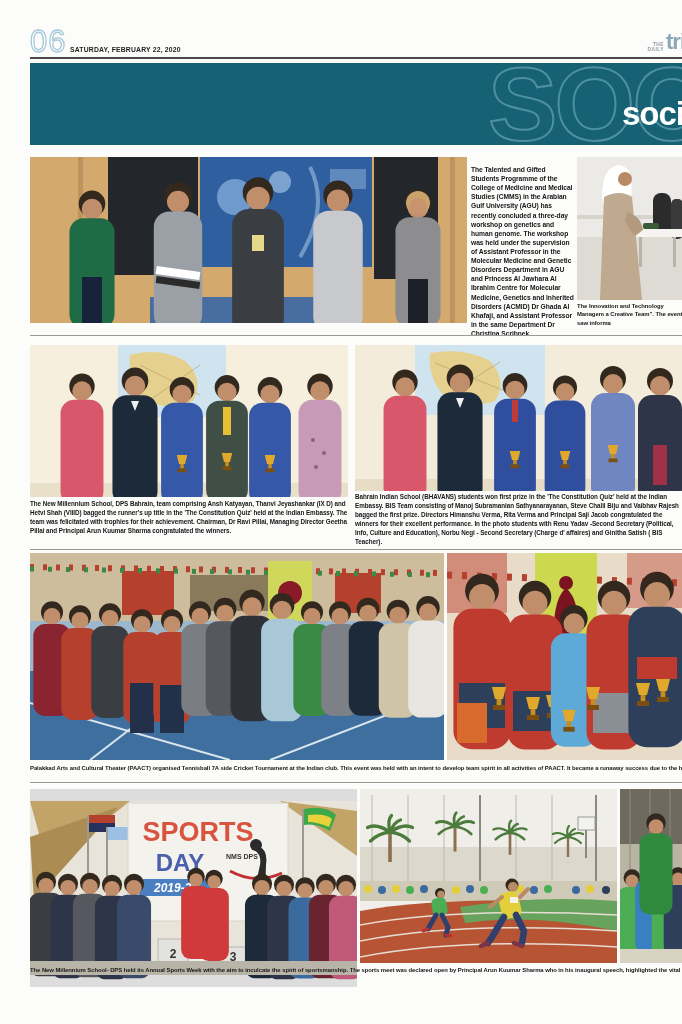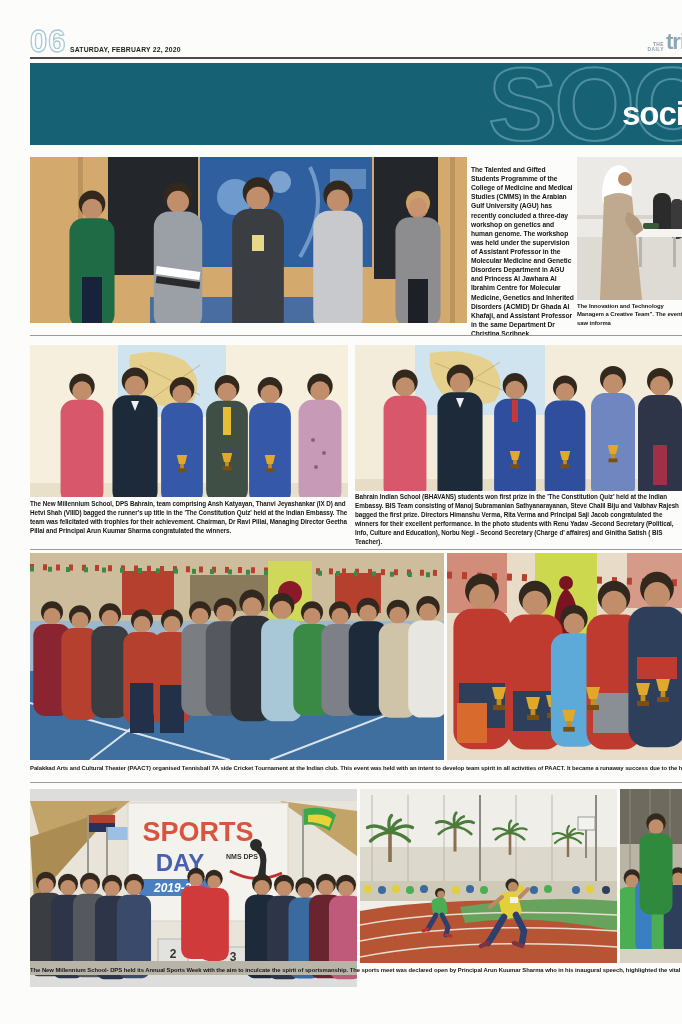--- a/index.html
+++ b/index.html
@@ -1,20 +1,20 @@
 <!DOCTYPE html>
 <html><head>
 <meta charset="utf-8">
 <style>
   html,body{margin:0;padding:0;background:#e9e9e9;}
   .page{position:relative;width:682px;height:1024px;background:#fcfcfb;overflow:hidden;
         font-family:"Liberation Sans",sans-serif;margin:0 auto;}
   .abs{position:absolute;}
   
-  .pagenum{font-size:31px;font-weight:bold;color:#fff;-webkit-text-stroke:1.3px #a9c9d8;letter-spacing:1px;}
+  .pagenum{font-size:31px;font-weight:normal;color:#fff;-webkit-text-stroke:1.3px #a9c9d8;letter-spacing:1px;}
   .date{font-size:6.8px;font-weight:bold;color:#222;letter-spacing:0.2px;}
   .mast{text-align:right;line-height:1;}
   .mast .tiny{font-size:4.8px;color:#8d9aa3;font-weight:bold;letter-spacing:0.5px;display:block;}
   .mast-logo{font-size:22px;font-weight:800;color:#8ba7b6;letter-spacing:-1px;}
   .rule{position:absolute;background:#9a9a9a;height:1px;}
   .rule-dark{position:absolute;background:#4a4a4a;height:2px;}
   
   .banner{position:absolute;left:30px;top:63px;width:652px;height:82px;background:#176174;overflow:hidden;}
   .banner-outline{position:absolute;left:458px;top:-18px;font-size:104px;font-weight:800;
         color:transparent;-webkit-text-stroke:2px #4e8fa0;letter-spacing:-3px;}

